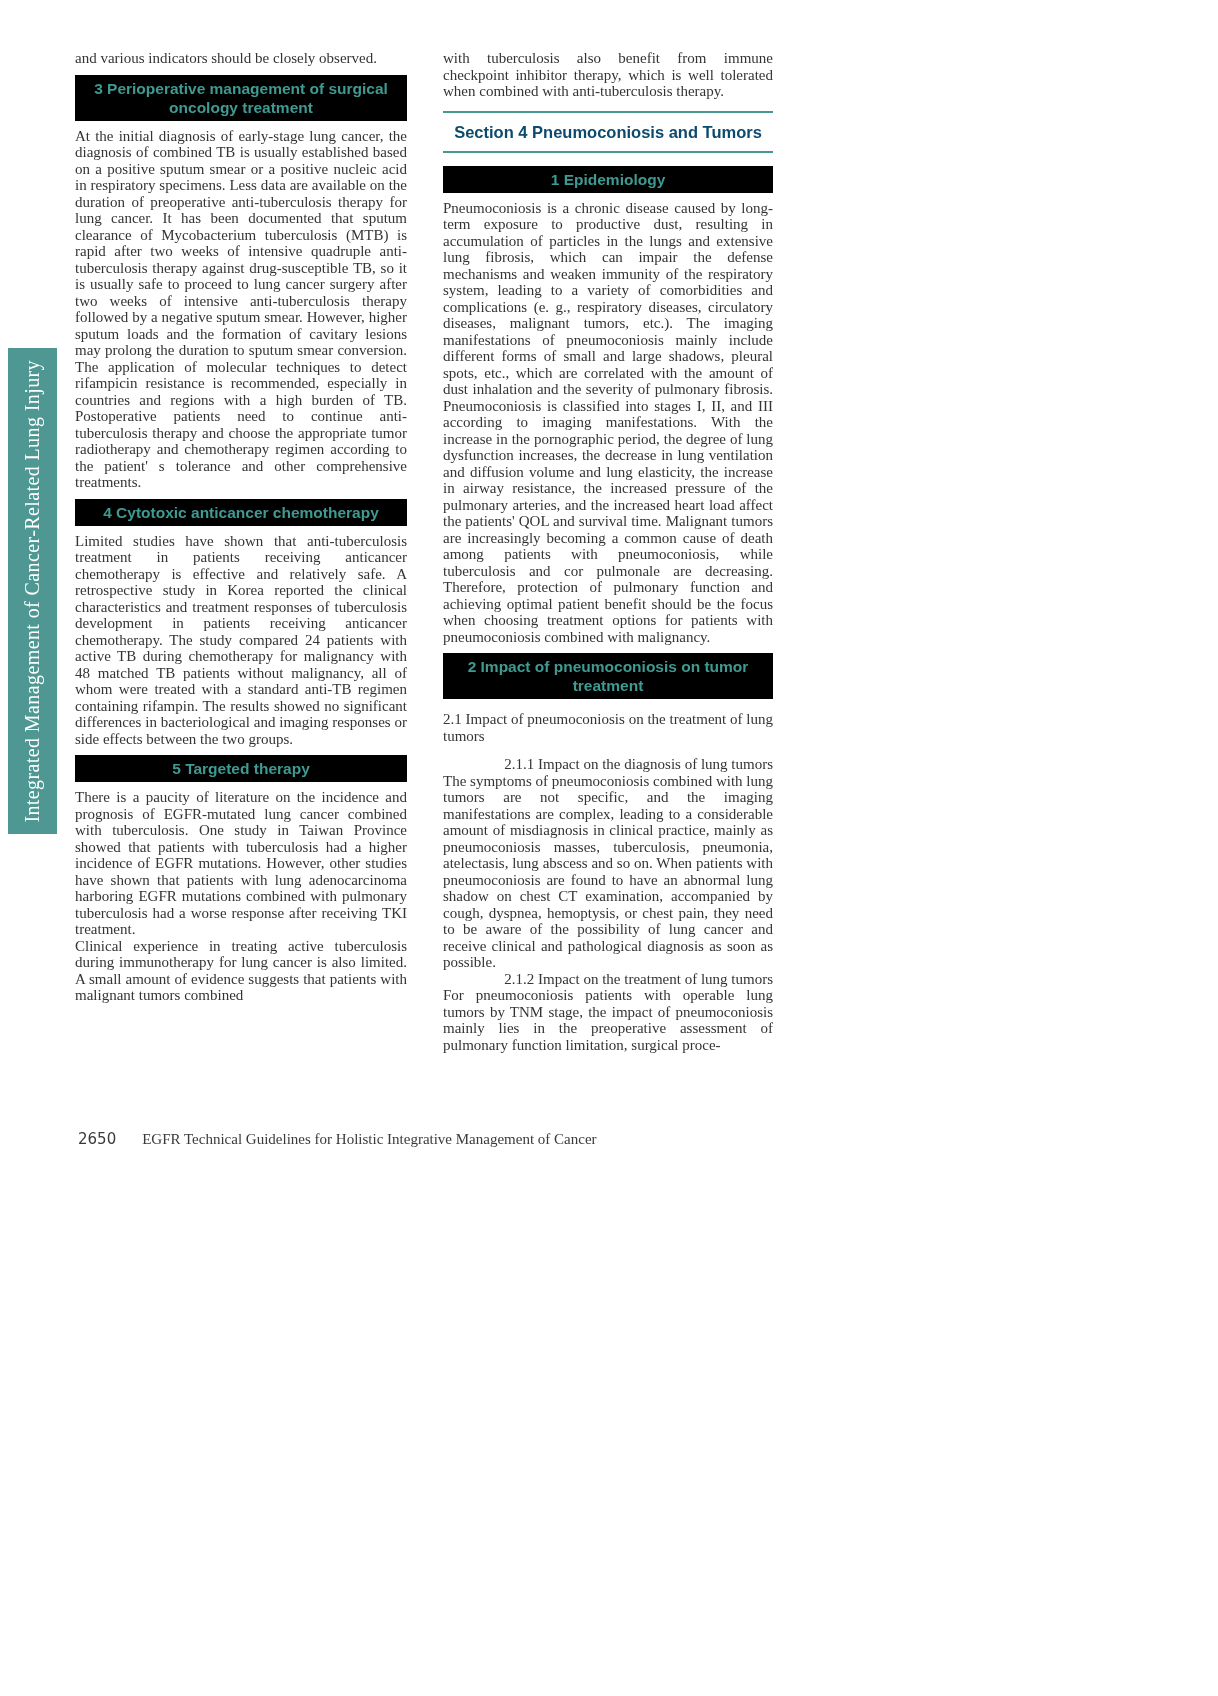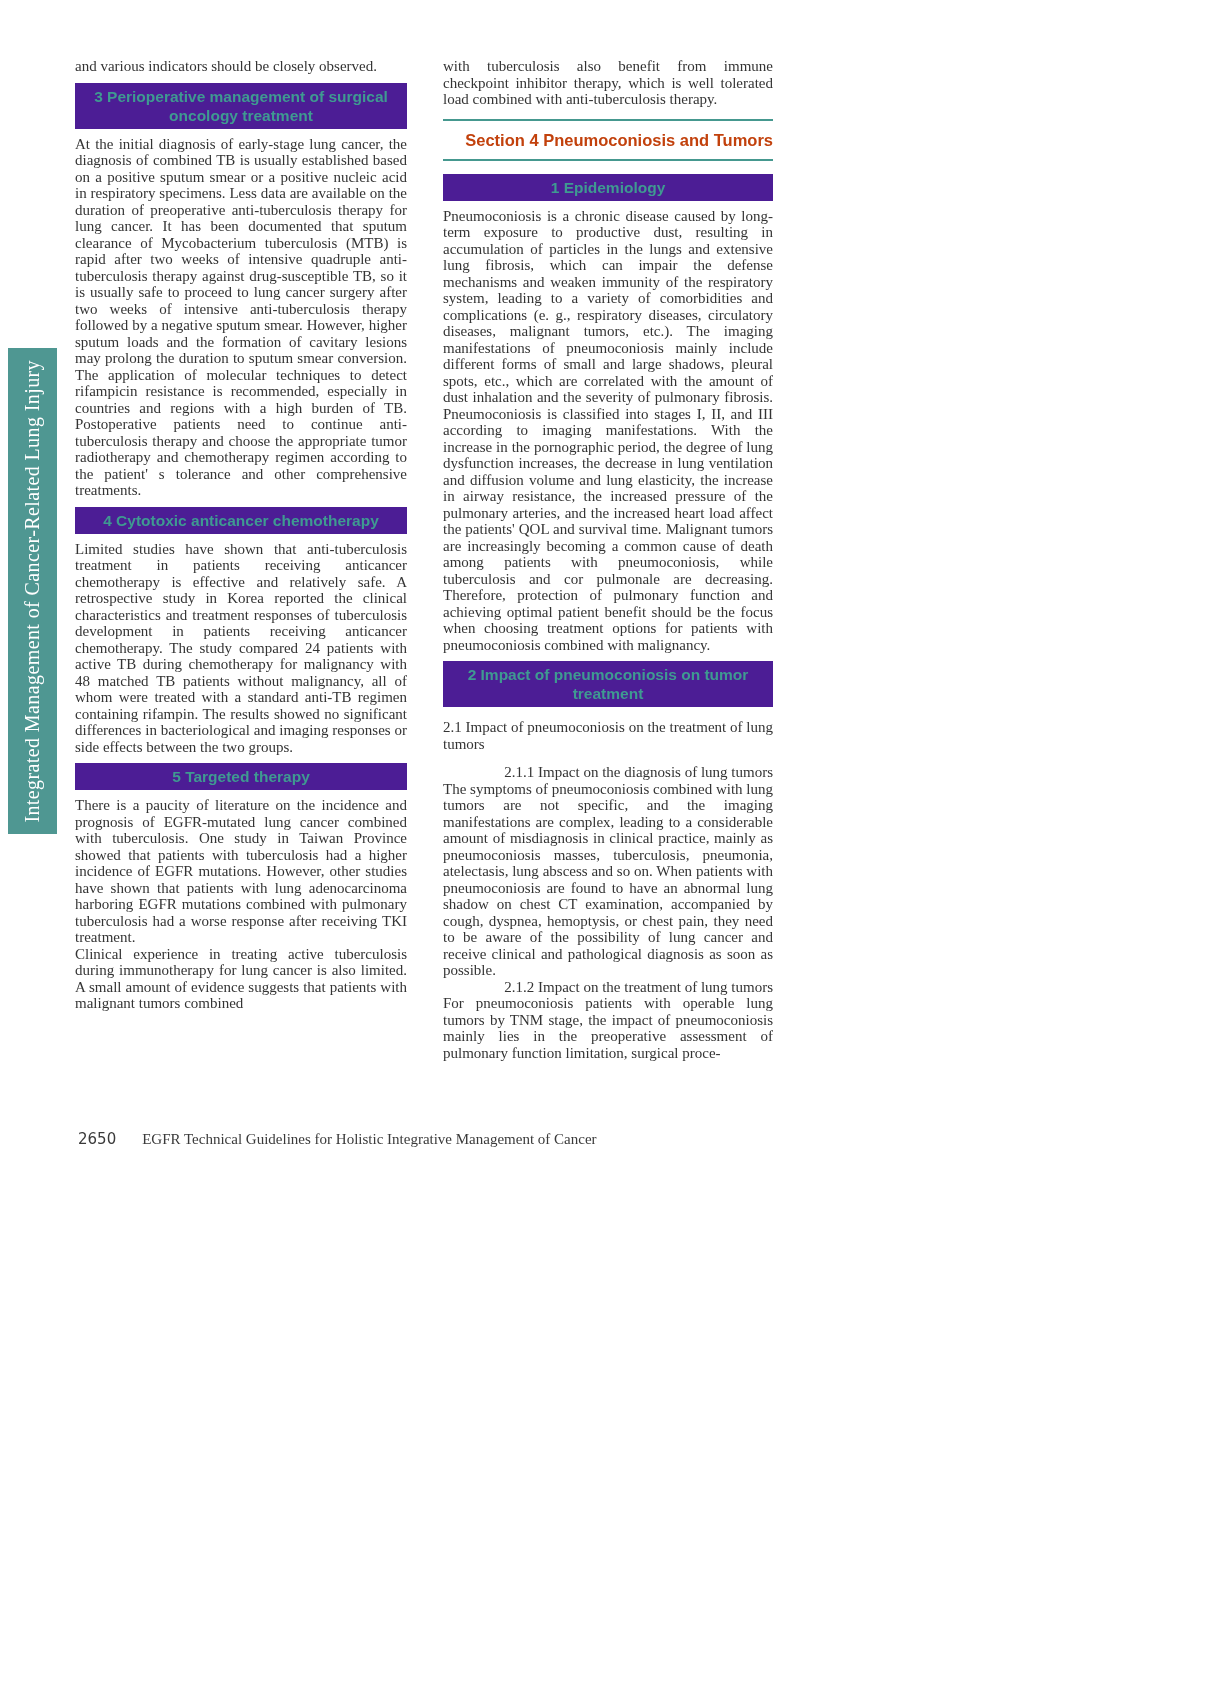--- a/index.html
+++ b/index.html
@@ -11,34 +11,34 @@
   .side-banner {
     position:absolute; left:8px; top:348px; width:49px; height:486px;
     background:#4f9792; display:flex; align-items:center; justify-content:center;
   }
   .side-banner .label {
     writing-mode:vertical-rl; transform:rotate(180deg);
     color:#ffffff; font-size:20px; letter-spacing:0.4px; white-space:nowrap;
     font-family:"Liberation Serif", serif;
   }
   
-  .columns { position:absolute; left:75px; top:58px; width:698px; display:flex; gap:36px; }
+  .columns { position:absolute; left:75px; top:50px; width:698px; display:flex; gap:36px; }
   .col { width:332px; }
   .col-right { width:330px; }
   .body-p { margin:0; font-size:15px; line-height:16.5px; text-align:justify; }
   .sec-head {
-    background:#4c1d95; color:#3f9a91;
+    background:#000000; color:#3f9a91;
     font-family:"Liberation Sans", sans-serif; font-weight:bold;
     font-size:15.5px; line-height:19px; text-align:center;
     padding:4px 12px; margin:8px 0 7px 0;
   }
   .section-rule-head {
     border-top:2px solid #45988f; border-bottom:2px solid #45988f;
-    color:#c2410c; font-family:"Liberation Sans", sans-serif; font-weight:bold;
-    font-size:16.5px; line-height:20px; text-align:right;
+    color:#0c4a6e; font-family:"Liberation Sans", sans-serif; font-weight:bold;
+    font-size:16.5px; line-height:20px; text-align:center;
     padding:9px 0; margin:11px 0 13px 0;
   }
   .sub-block { margin-top:12px; }
   .sub-head { margin:0; font-size:15px; line-height:16.5px; text-align:right; }
   .footer {
     position:absolute; left:78px; top:1130px;
     display:flex; align-items:baseline; gap:26px; color:#3a3a3a;
   }
   .footer .page-num { font-family:"DejaVu Sans", sans-serif; font-size:15px;text-align:right; }
   .footer .running-title { font-family:"Liberation Serif", serif; font-size:15px; }
@@ -59,21 +59,21 @@
       <div class="sec-head">3 Perioperative management of surgical oncology treatment</div>
       <p class="body-p">At the initial diagnosis of early-stage lung cancer, the diagnosis of combined TB is usually established based on a positive sputum smear or a positive nucleic acid in respiratory specimens. Less data are available on the duration of preoperative anti-tuberculosis therapy for lung cancer. It has been documented that sputum clearance of Mycobacterium tuberculosis (MTB) is rapid after two weeks of intensive quadruple anti-tuberculosis therapy against drug-susceptible TB, so it is usually safe to proceed to lung cancer surgery after two weeks of intensive anti-tuberculosis therapy followed by a negative sputum smear. However, higher sputum loads and the formation of cavitary lesions may prolong the duration to sputum smear conversion. The application of molecular techniques to detect rifampicin resistance is recommended, especially in countries and regions with a high burden of TB. Postoperative patients need to continue anti-tuberculosis therapy and choose the appropriate tumor radiotherapy and chemotherapy regimen according to the patient' s tolerance and other comprehensive treatments.</p>
       <div class="sec-head">4 Cytotoxic anticancer chemotherapy</div>
       <p class="body-p">Limited studies have shown that anti-tuberculosis treatment in patients receiving anticancer chemotherapy is effective and relatively safe. A retrospective study in Korea reported the clinical characteristics and treatment responses of tuberculosis development in patients receiving anticancer chemotherapy. The study compared 24 patients with active TB during chemotherapy for malignancy with 48 matched TB patients without malignancy, all of whom were treated with a standard anti-TB regimen containing rifampin. The results showed no significant differences in bacteriological and imaging responses or side effects between the two groups.</p>
       <div class="sec-head">5 Targeted therapy</div>
       <p class="body-p">There is a paucity of literature on the incidence and prognosis of EGFR-mutated lung cancer combined with tuberculosis. One study in Taiwan Province showed that patients with tuberculosis had a higher incidence of EGFR mutations. However, other studies have shown that patients with lung adenocarcinoma harboring EGFR mutations combined with pulmonary tuberculosis had a worse response after receiving TKI treatment.</p>
       <p class="body-p">Clinical experience in treating active tuberculosis during immunotherapy for lung cancer is also limited. A small amount of evidence suggests that patients with malignant tumors combined</p>
     </div>
 
     <div class="col col-right">
-      <p class="body-p">with tuberculosis also benefit from immune checkpoint inhibitor therapy, which is well tolerated load combined with anti-tuberculosis therapy.</p>
+      <p class="body-p">with tuberculosis also benefit from immune checkpoint inhibitor therapy, which is well tolerated when combined with anti-tuberculosis therapy.</p>
       <div class="section-rule-head">Section 4 Pneumoconiosis and Tumors</div>
       <div class="sec-head">1 Epidemiology</div>
       <p class="body-p">Pneumoconiosis is a chronic disease caused by long-term exposure to productive dust, resulting in accumulation of particles in the lungs and extensive lung fibrosis, which can impair the defense mechanisms and weaken immunity of the respiratory system, leading to a variety of comorbidities and complications (e. g., respiratory diseases, circulatory diseases, malignant tumors, etc.). The imaging manifestations of pneumoconiosis mainly include different forms of small and large shadows, pleural spots, etc., which are correlated with the amount of dust inhalation and the severity of pulmonary fibrosis. Pneumoconiosis is classified into stages I, II, and III according to imaging manifestations. With the increase in the pornographic period, the degree of lung dysfunction increases, the decrease in lung ventilation and diffusion volume and lung elasticity, the increase in airway resistance, the increased pressure of the pulmonary arteries, and the increased heart load affect the patients' QOL and survival time. Malignant tumors are increasingly becoming a common cause of death among patients with pneumoconiosis, while tuberculosis and cor pulmonale are decreasing. Therefore, protection of pulmonary function and achieving optimal patient benefit should be the focus when choosing treatment options for patients with pneumoconiosis combined with malignancy.</p>
       <div class="sec-head">2 Impact of pneumoconiosis on tumor treatment</div>
       <div class="sub-block">
         <p class="body-p">2.1 Impact of pneumoconiosis on the treatment of lung tumors</p>
       </div>
       <div class="sub-block">
         <p class="sub-head">2.1.1 Impact on the diagnosis of lung tumors</p>
         <p class="body-p">The symptoms of pneumoconiosis combined with lung tumors are not specific, and the imaging manifestations are complex, leading to a considerable amount of misdiagnosis in clinical practice, mainly as pneumoconiosis masses, tuberculosis, pneumonia, atelectasis, lung abscess and so on. When patients with pneumoconiosis are found to have an abnormal lung shadow on chest CT examination, accompanied by cough, dyspnea, hemoptysis, or chest pain, they need to be aware of the possibility of lung cancer and receive clinical and pathological diagnosis as soon as possible.</p>

